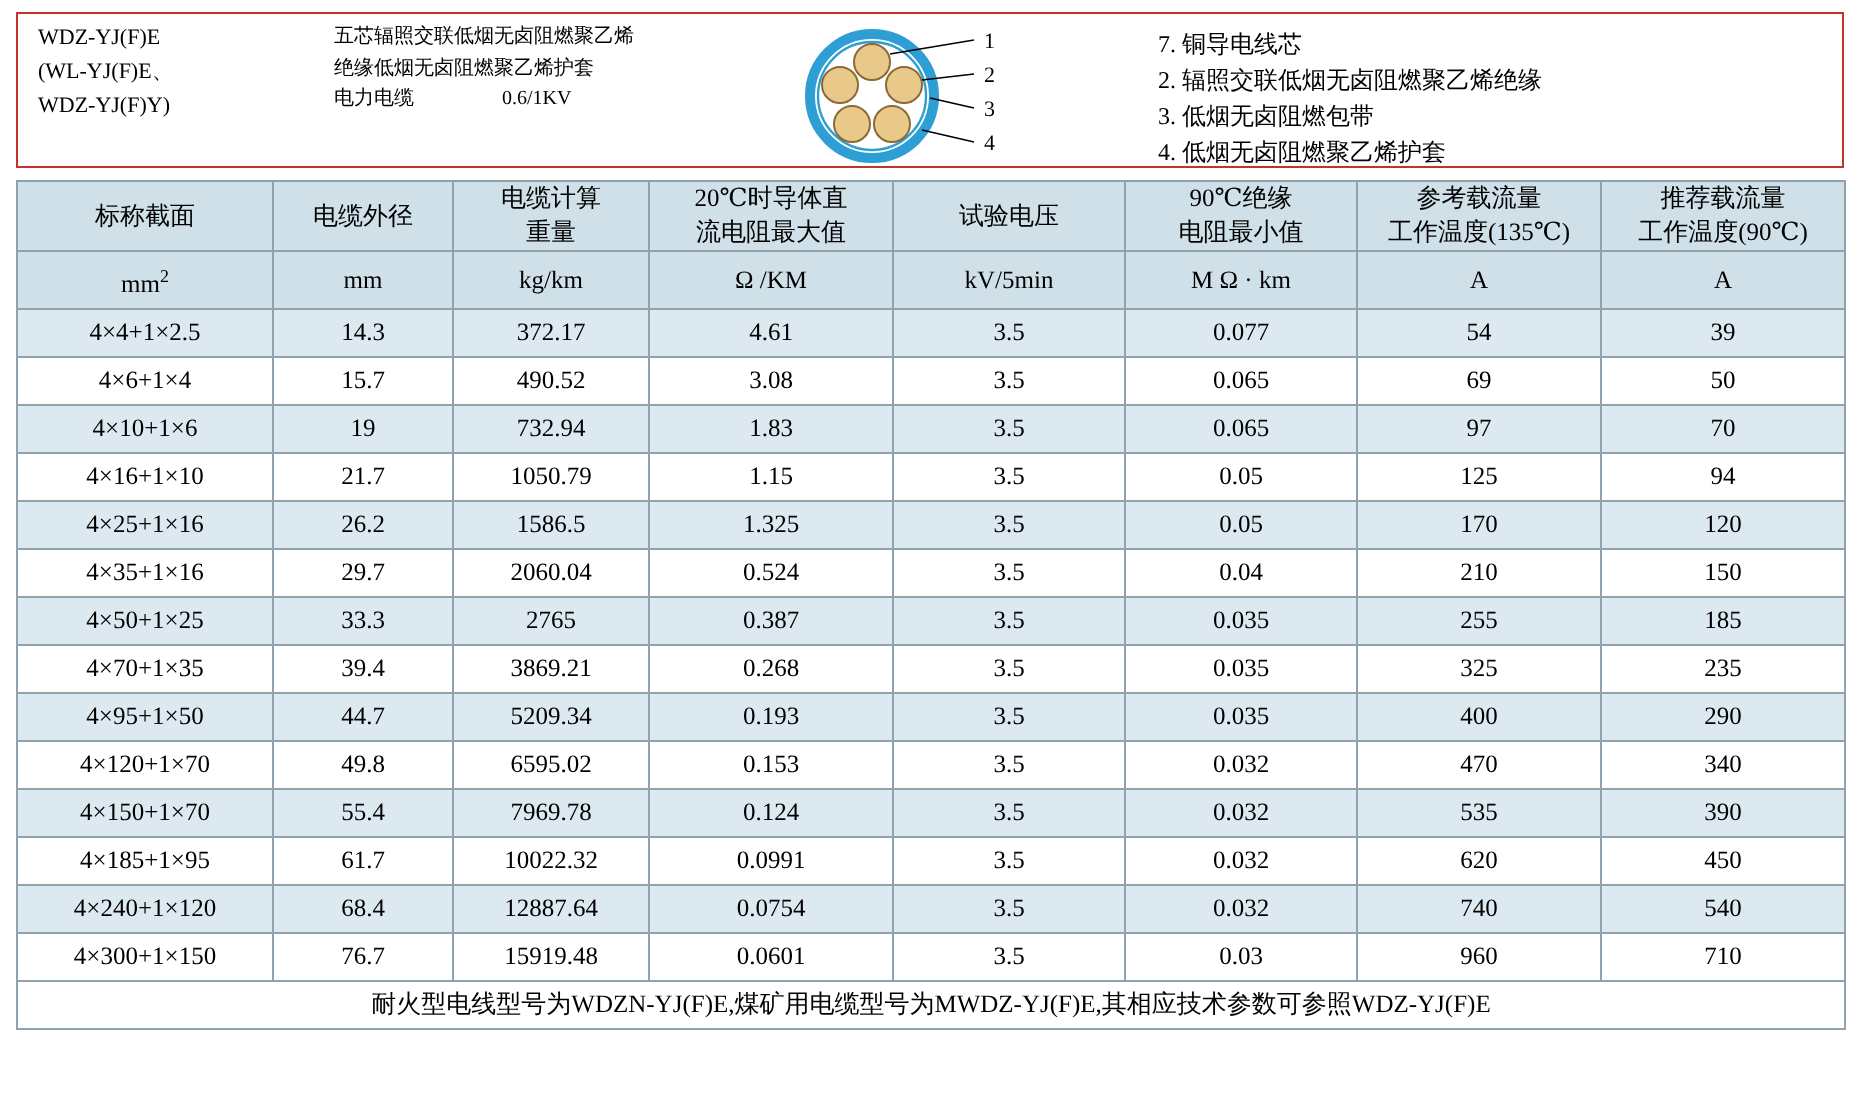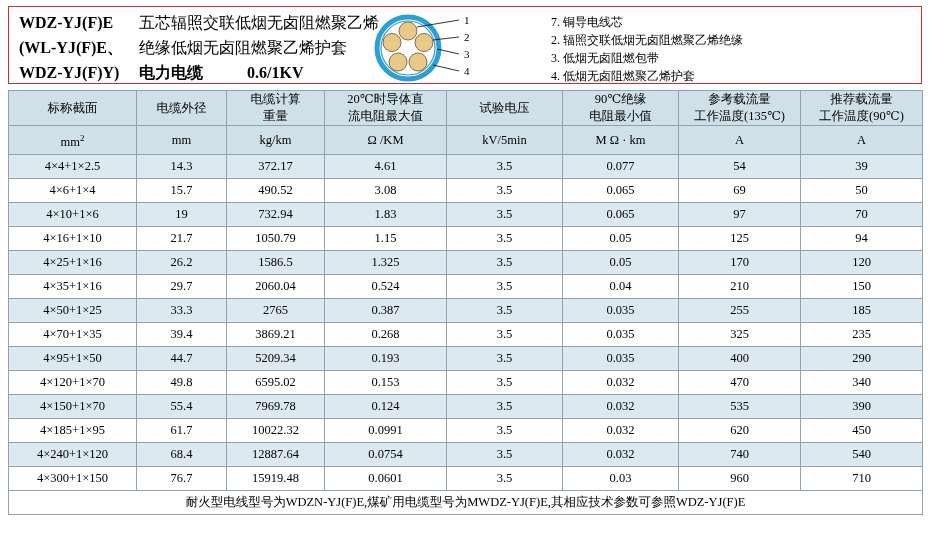--- a/index.html
+++ b/index.html
@@ -20,33 +20,33 @@
   .header{
     display:flex;
     align-items:flex-start;
     border:1px solid #c9302c;
     box-sizing:border-box;
     height:78px;
     padding:4px 6px;
   }
   .hdr-col-1{
     width:120px;
-    font-size:16px;
+    font-size:11px;
     line-height:1.55;
     padding-left:4px;
     white-space:nowrap;
-    font-weight:bold;
   }
   .hdr-col-2{
     width:232px;
-    font-size:16px;
+    font-size:10px;
     line-height:1.55;
     white-space:nowrap;
-  }
-  .hdr-col-2 .row-flex{display:flex;font-weight:bold;}
+    margin-left:28px;
+  }
+  .hdr-col-2 .row-flex{display:flex;}
   .hdr-col-2 .v1{display:inline-block;}
   .hdr-col-2 .v2{display:inline-block;margin-left:44px;}
   .hdr-fig{
     width:180px;
     display:flex;
     align-items:center;
     justify-content:flex-start;
     padding-top:2px;
   }
   .hdr-legend{

